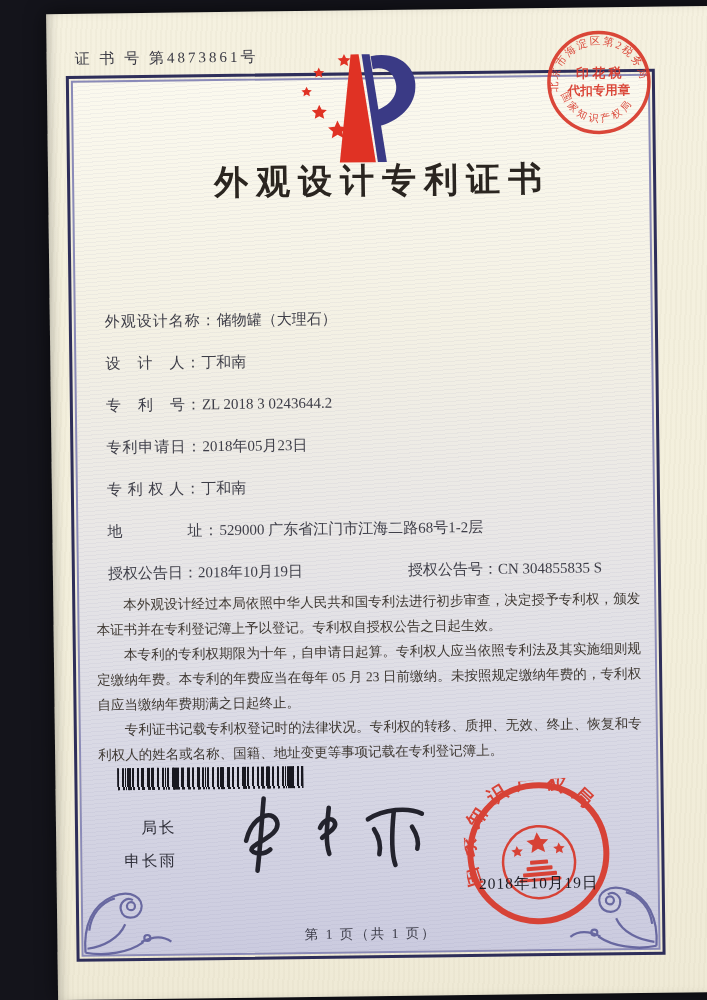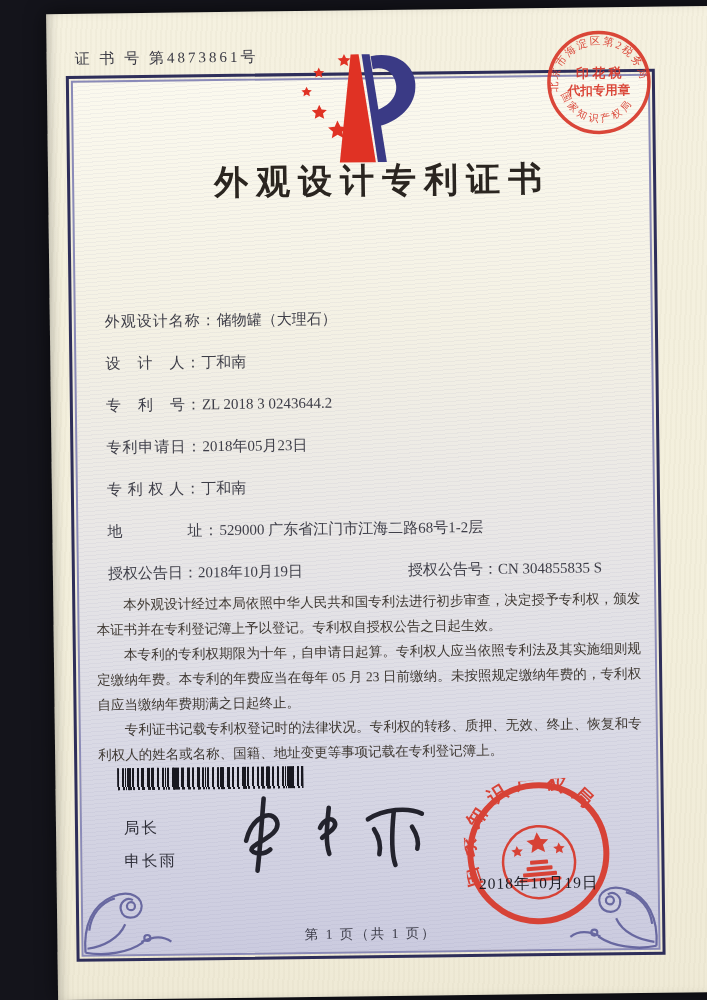--- a/index.html
+++ b/index.html
@@ -53,21 +53,21 @@
 
   .barcode{
     position:absolute;left:40px;top:690px;width:186px;height:22px;z-index:4;
     background:
       repeating-linear-gradient(90deg,#181820 0 2px,transparent 2px 5px),
       repeating-linear-gradient(90deg,#181820 0 1px,transparent 1px 8px),
       repeating-linear-gradient(90deg,transparent 0 11px,#181820 11px 14px,transparent 14px 23px);
   }
 
   .signer{position:absolute;left:46px;top:740px;z-index:4;font-size:15.5px;color:#2e2e38;letter-spacing:2px;}
-  .signer div{margin-bottom:12px;}
+  .signer div{margin-bottom:12px;text-align:right;}
   .signature{position:absolute;left:138px;top:712px;z-index:5;}
 
   .seal{
     position:absolute;left:387px;top:707px;width:146px;height:146px;z-index:5;
     transform:rotate(-4deg);opacity:.93;
   }
   .seal-date{
     position:absolute;left:372px;top:800px;width:176px;text-align:center;z-index:6;
     font-size:15.5px;color:#1d1d24;letter-spacing:1px;
   }

